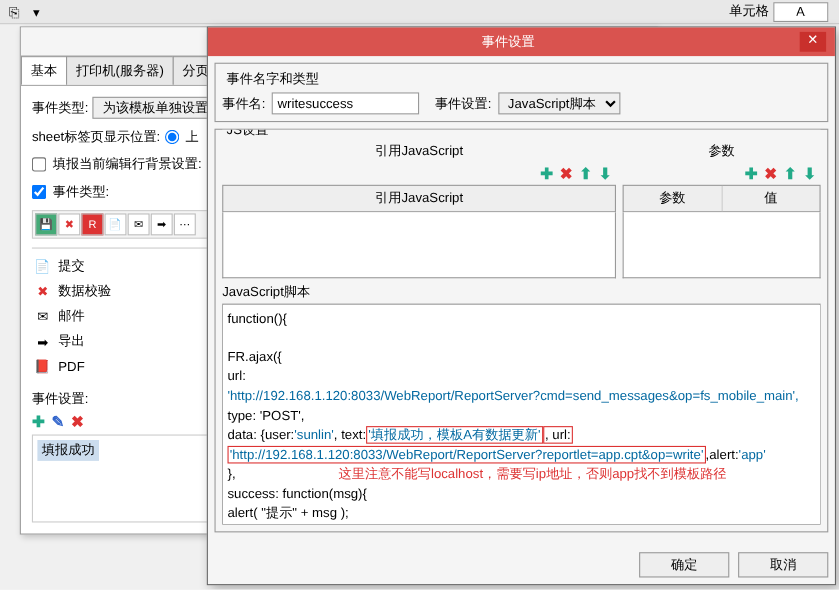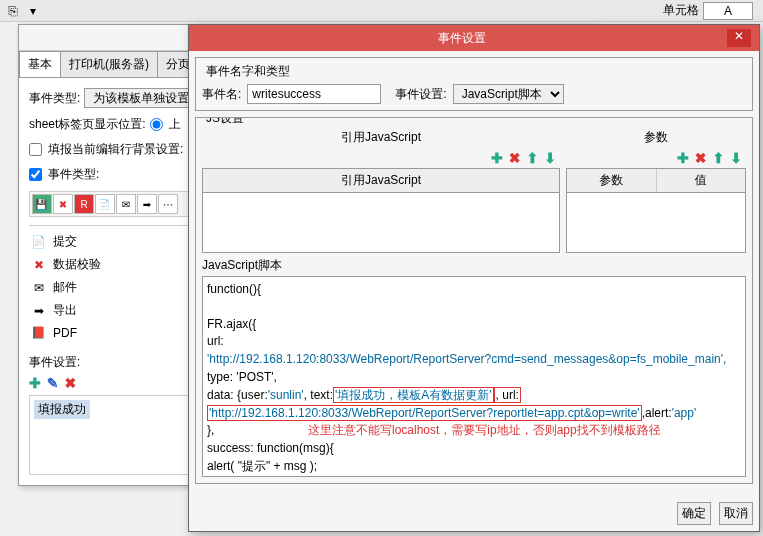--- a/index.html
+++ b/index.html
@@ -50,21 +50,21 @@
 .grid-head { display: flex; border: 1px solid #999; background: #eee; }
 .grid-head div { flex: 1; text-align: center; padding: 3px; border-right: 1px solid #ccc; }
 .grid-head div:last-child{border-right:none;}
 .grid-body { border: 1px solid #999; border-top: none; height: 60px; background: #fff; }
 .script-label { margin: 4px 0 2px; }
 .code-box { flex:1; border: 1px solid #999; background: #fff; font-family: "Courier New", monospace; font-size: 12px; padding: 4px; overflow: auto; white-space: pre; line-height: 1.4; }
 .code-box .str { color: #0369a1; }
 .code-box .boxed { border: 1px solid #d33; padding: 0 1px; }
 .code-box .note { color: #d33; }
 .dlg-buttons { display: flex; justify-content: flex-end; gap: 8px; padding: 6px; }
-.dlg-buttons button { padding: 2px 4px; border: 1px solid #999; background: #eee; }
+.dlg-buttons button { padding: 2px 28px; border: 1px solid #999; background: #eee; }
 </style>
 </head>
 <body>
 
 <div class="toolbar-top">
   <span class="icon-btn">⎘</span>
   <span class="icon-btn">▾</span>
   <div class="cell-ref">
     <span>单元格</span>
     <input type="text" value="A1" style="">

